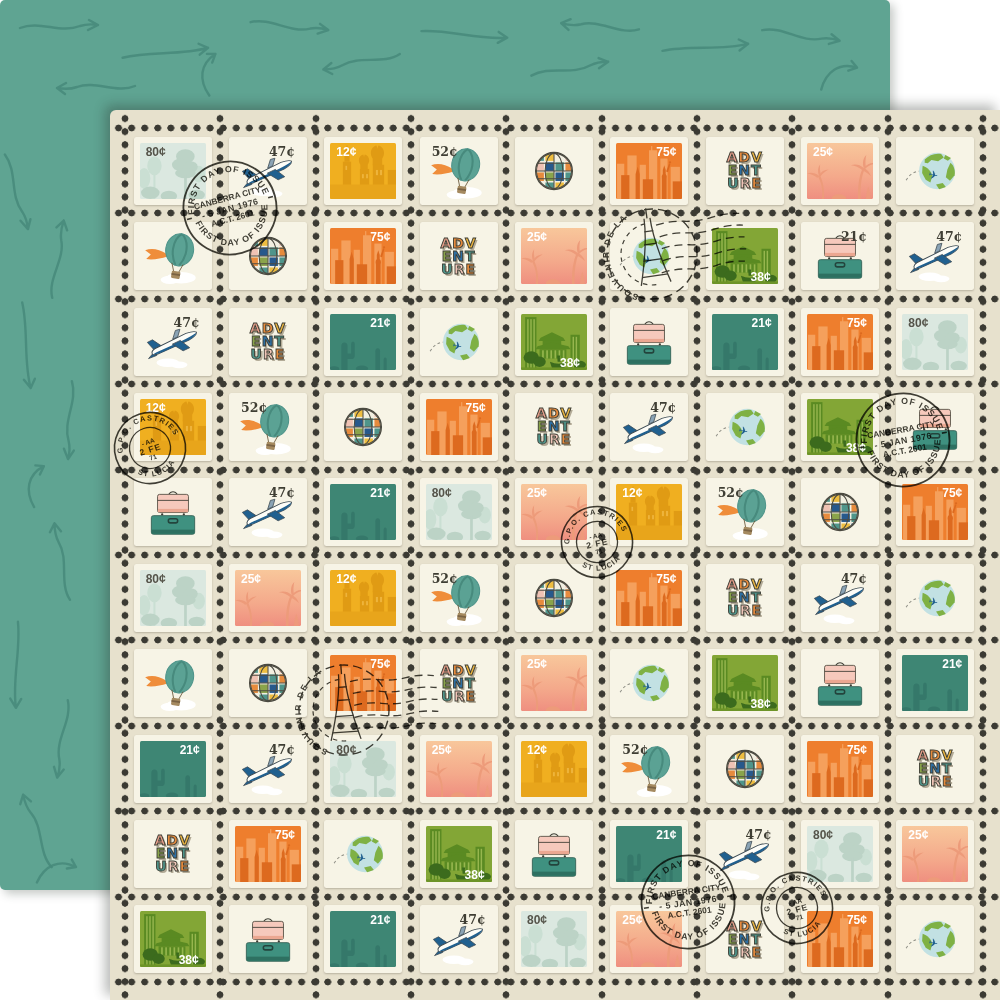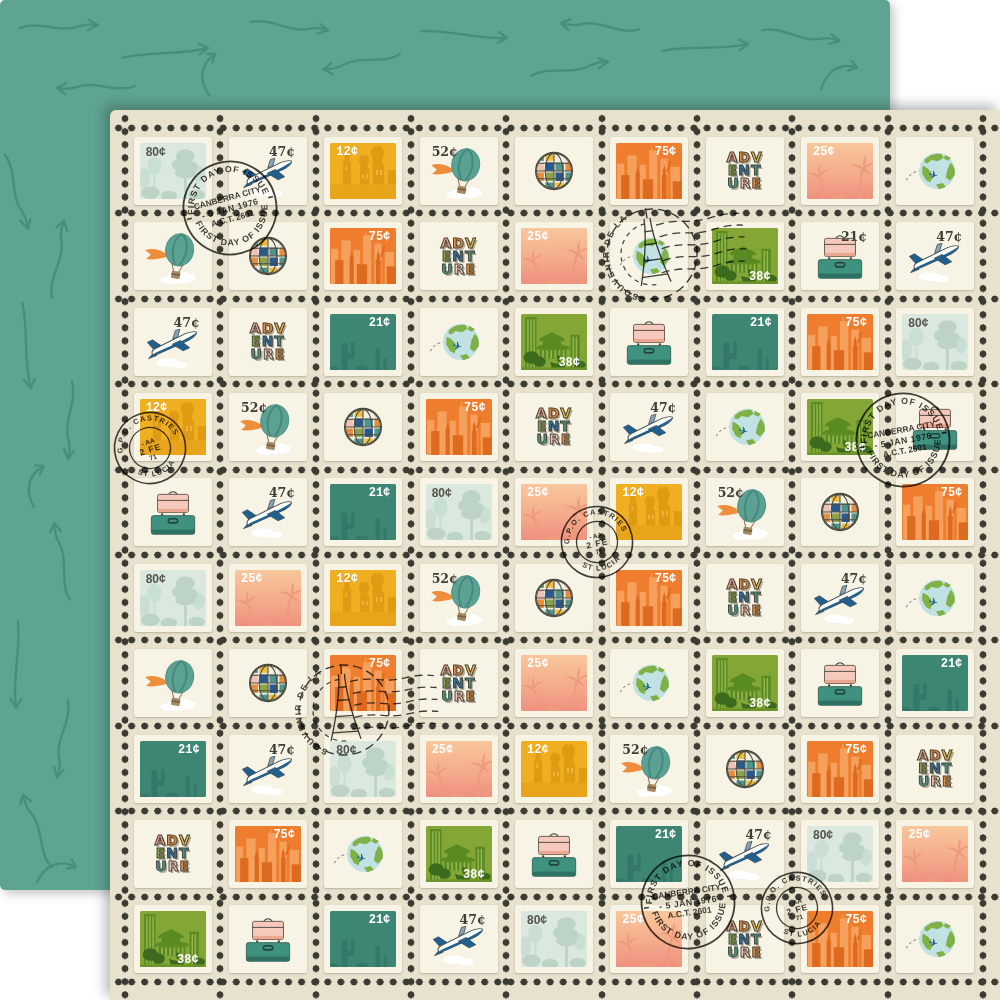--- a/index.html
+++ b/index.html
@@ -19,21 +19,21 @@
   .dotcol{position:absolute;top:0;height:890px;width:8px;
           background-image:radial-gradient(circle,#3b3a33 3.2px,rgba(0,0,0,0) 3.7px);
           background-size:8px 13.08px;background-repeat:repeat-y;background-position:50% 2px;}
   .stamp{position:absolute;width:78px;height:68px;background:#f7f4e6;border-radius:2.5px;
          box-shadow:0 1px 2px rgba(60,55,40,.28);}
   .art{position:absolute;left:6px;top:6px;right:6px;bottom:6px;overflow:hidden;border-radius:1.5px;}
   .art svg{display:block;width:100%;height:100%;}
   .lbl{position:absolute;line-height:1;white-space:nowrap;}
   .dk{font-family:"DejaVu Serif",serif;font-weight:bold;font-size:12.5px;color:#3f3e34;}
   .dks{font-family:"Liberation Sans",sans-serif;font-weight:bold;font-size:12px;color:#55544a;}
-  .lt{font-family:Liberation Mono, monospace;font-weight:bold;font-size:12px;color:#ffffff;}
+  .lt{font-family:Liberation Sans, sans-serif;font-weight:bold;font-size:12px;color:#ffffff;}
   .p-tl{top:9px;left:12px;}.p-tr{top:9px;right:12px;}.p-br{bottom:7px;right:13px;}
   .advbox{position:absolute;left:6px;top:6px;right:6px;bottom:6px;display:flex;flex-direction:column;
           align-items:center;justify-content:center;background:#f7f4e6;}
   .advrow{font-family:"DejaVu Sans",sans-serif;font-weight:bold;font-size:14px;line-height:13px;
           letter-spacing:1px;-webkit-text-stroke:.9px #3c3c33;text-shadow:1.8px 1.8px 0 #b3ab97;}
   .pmwrap{position:absolute;mix-blend-mode:multiply;opacity:.93;}
   .pm{overflow:visible;display:block;}
   .pm text{font-family:"Liberation Sans",sans-serif;font-weight:bold;fill:#33322b;}
 </style>
 </head>

